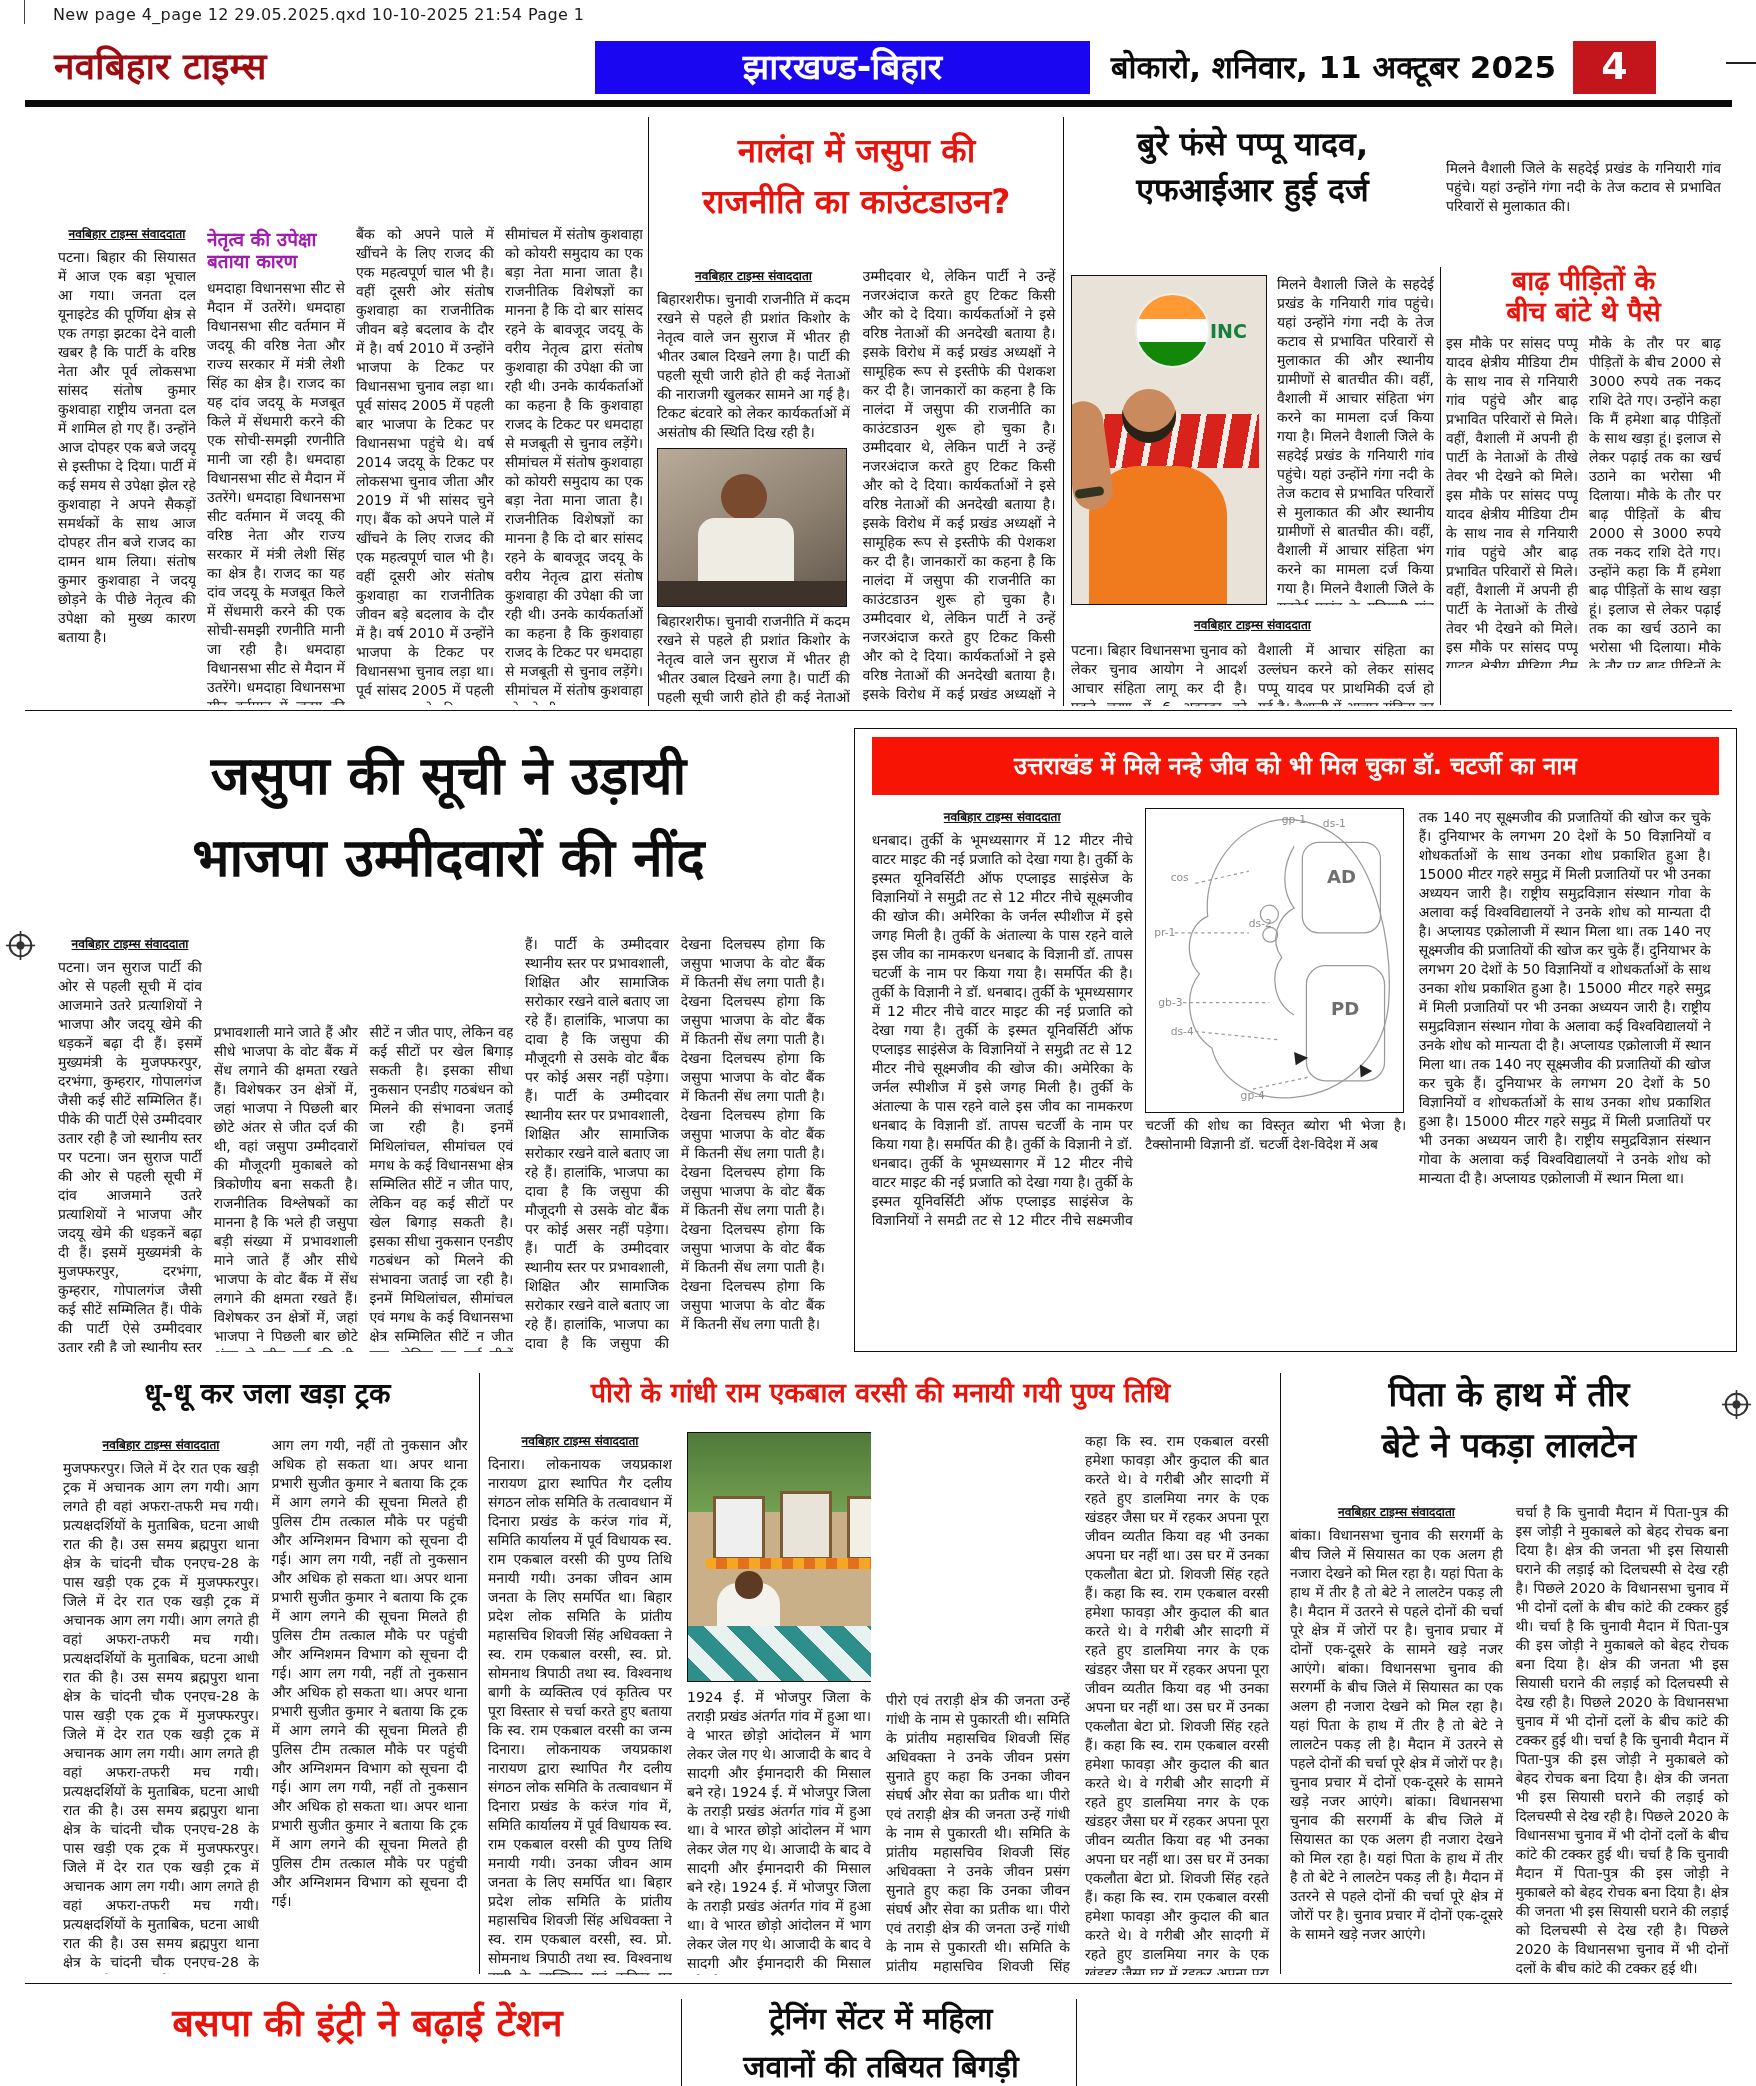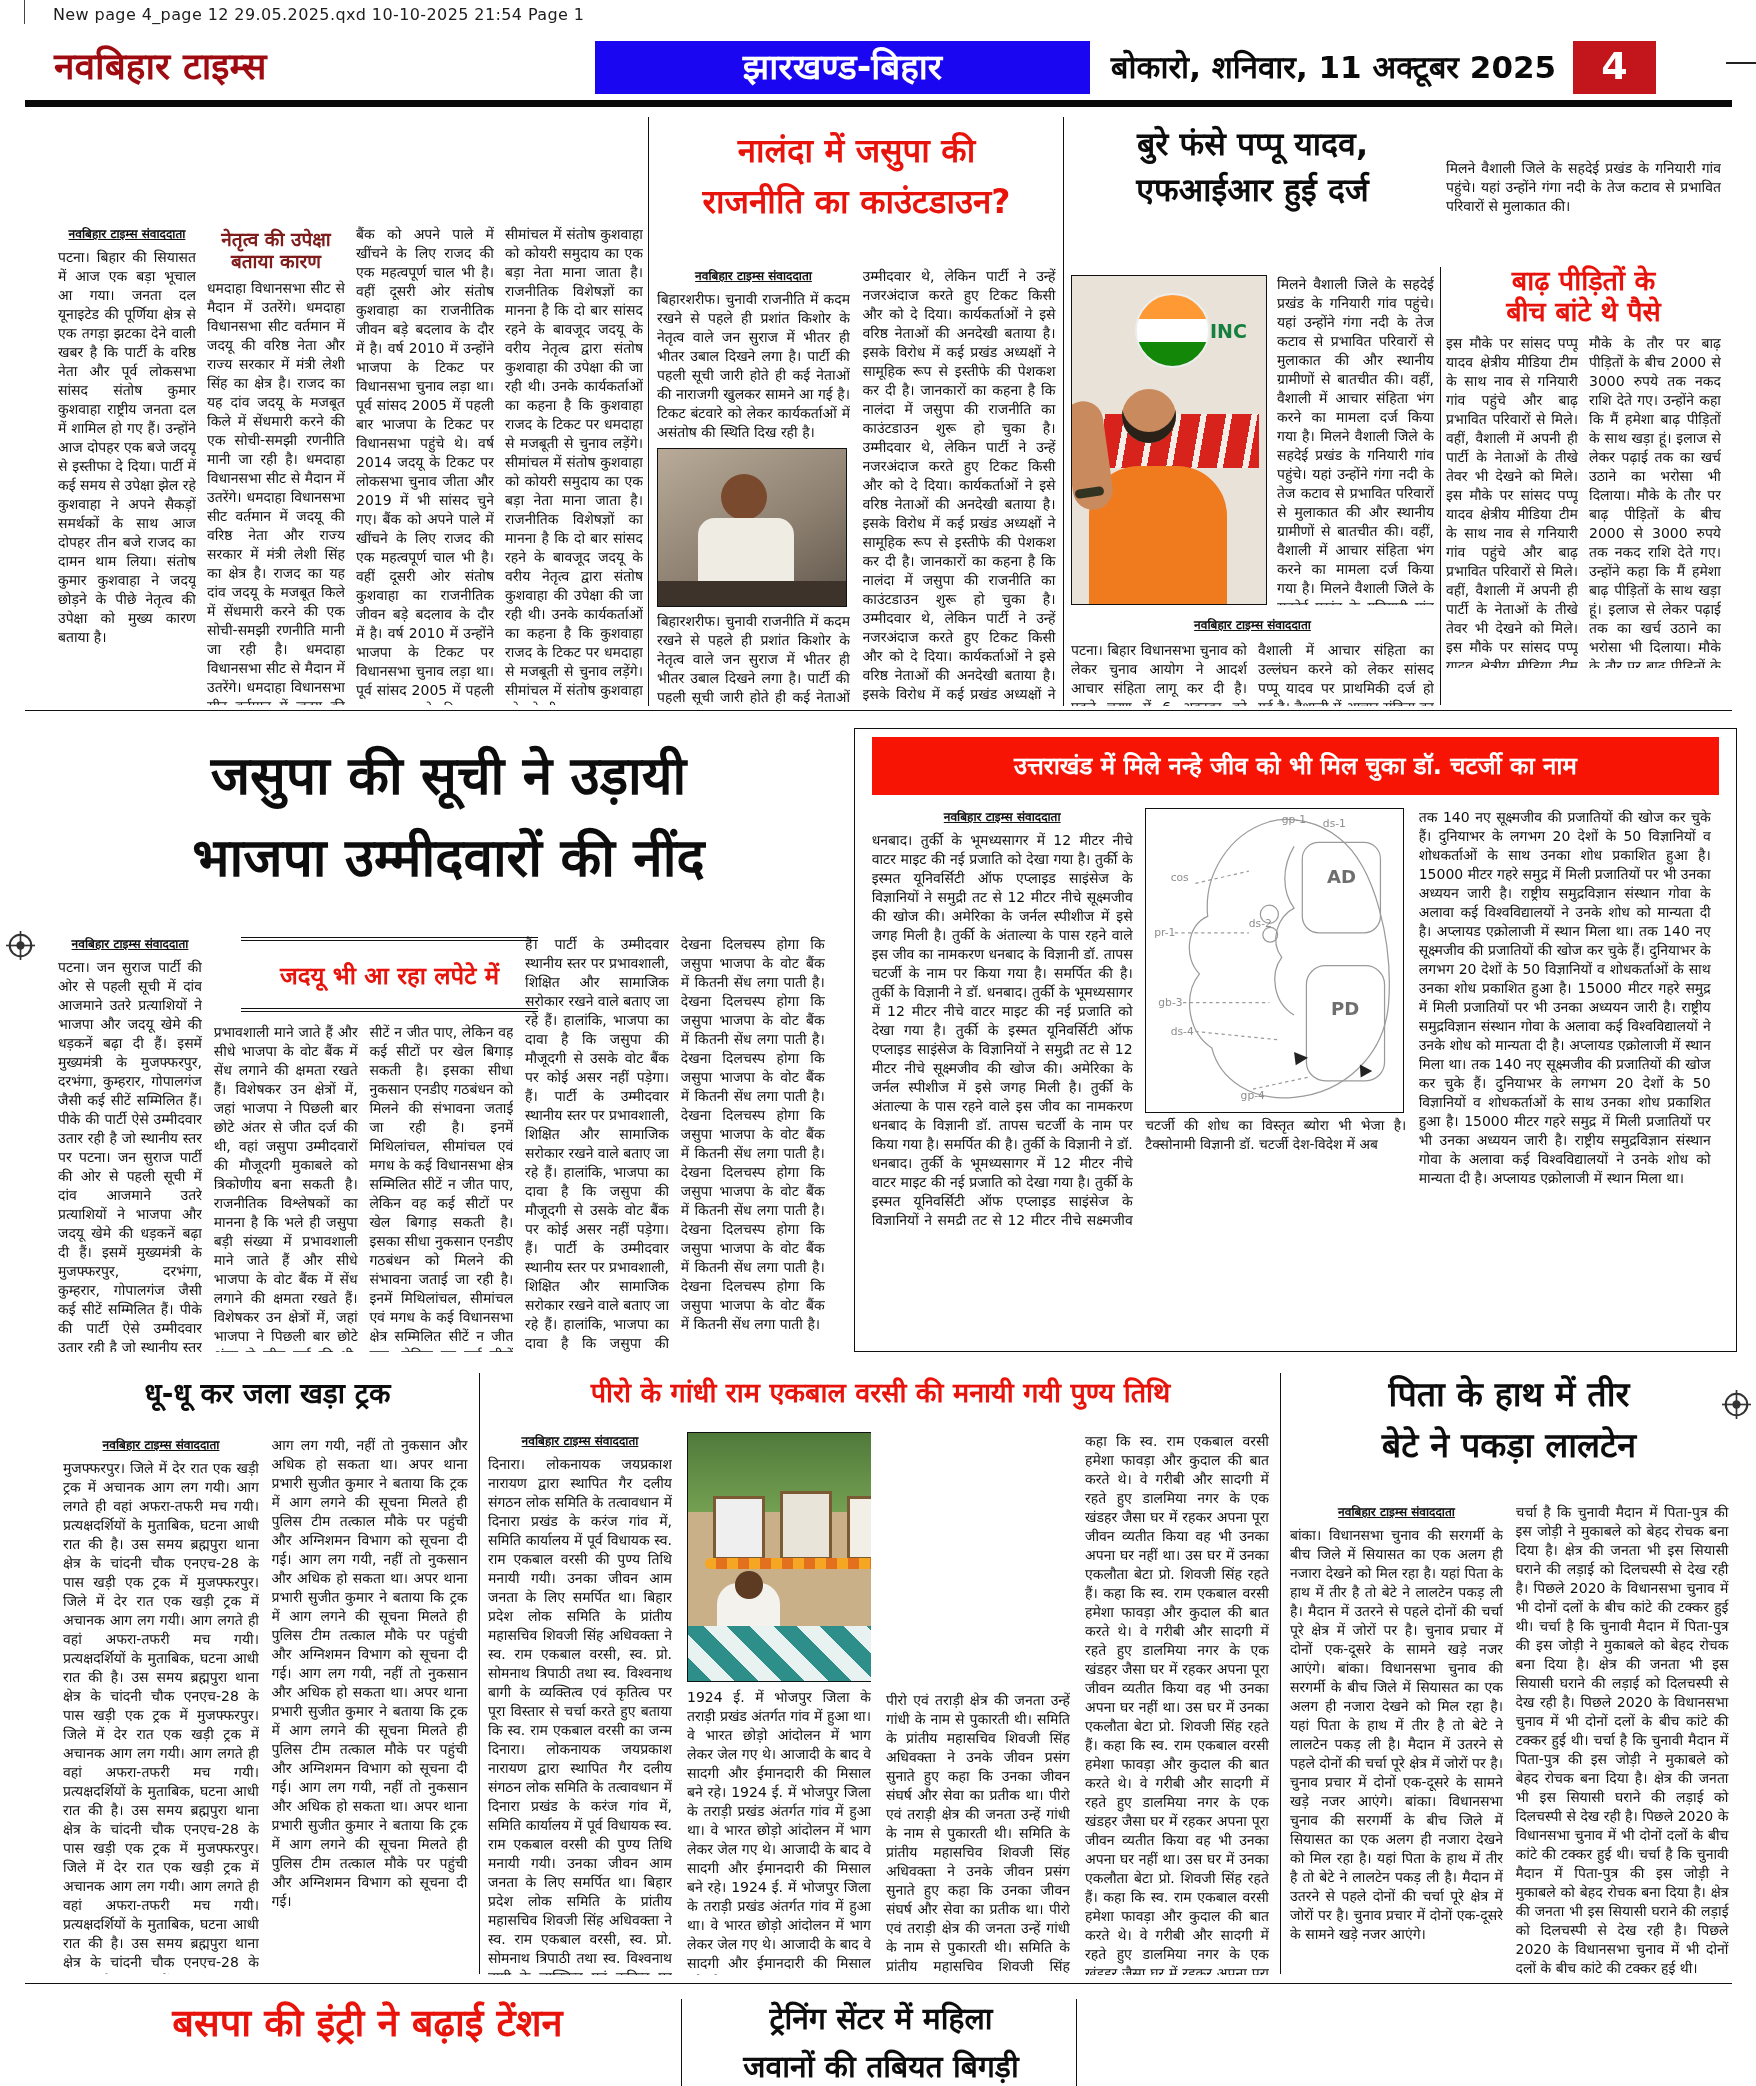--- a/index.html
+++ b/index.html
@@ -8,21 +8,21 @@
   .abs{position:absolute;}
   .hl{font-weight:800;line-height:1.18;text-align:center;color:#0d0d0d;margin:0;}
   .red{color:#e8130b;}
   .byl{font-size:12px;font-weight:bold;text-decoration:underline;text-align:center;margin:0 0 5.8px 0;}
   p.b{font-size:14px;line-height:19px;text-align:justify;margin:0;word-break:break-word;}
   .cols{display:flex;}
   .col{overflow:hidden;flex:none;}
   .vrule{position:absolute;width:1.3px;background:#111;}
   .hrule{position:absolute;height:1.3px;background:#111;}
   .photoframe{border:1.7px solid #111;box-sizing:border-box;position:absolute;overflow:hidden;}
-  .inset-head{font-weight:800;text-align:center;color:#7f1d1d;margin:2.5px 0 5.8px 0;line-height:1.2;}
+  .inset-head{font-weight:800;color:#a21caf;margin:2.5px 0 5.8px 0;line-height:1.2;}
   .capline{font-size:13.8px;line-height:18.4px;text-align:justify;margin:3.3px 0 0 0;}
   .regmark{position:absolute;}
   .slug{font-size:16px;color:#1c1c1c;letter-spacing:0.4px;}
 </style>
 </head>
 <body>
 
 <div id="page">
 
   <div class="abs" style="left:24px;top:0;width:0.8px;height:24px;background:#444;"></div>
@@ -116,23 +116,20 @@
       <div class="col" style="width:132px;">
           <p class="b">मौके के तौर पर बाढ़ पीड़ितों के बीच 2000 से 3000 रुपये तक नकद राशि देते गए। उन्होंने कहा कि मैं हमेशा बाढ़ पीड़ितों के साथ खड़ा हूं। इलाज से लेकर पढ़ाई तक का खर्च उठाने का भरोसा भी दिलाया। मौके के तौर पर बाढ़ पीड़ितों के बीच 2000 से 3000 रुपये तक नकद राशि देते गए। उन्होंने कहा कि मैं हमेशा बाढ़ पीड़ितों के साथ खड़ा हूं। इलाज से लेकर पढ़ाई तक का खर्च उठाने का भरोसा भी दिलाया। मौके के तौर पर बाढ़ पीड़ितों के बीच 2000 से 3000 रुपये तक नकद राशि देते गए। उन्होंने कहा कि मैं हमेशा बाढ़ पीड़ितों के साथ खड़ा हूं। इलाज से लेकर पढ़ाई तक का खर्च उठाने का भरोसा भी दिलाया। मौके के तौर पर बाढ़ पीड़ितों के बीच 2000 से 3000 रुपये तक नकद राशि देते गए। उन्होंने कहा कि मैं हमेशा बाढ़ पीड़ितों के साथ खड़ा हूं। इलाज से लेकर पढ़ाई तक का खर्च उठाने का भरोसा भी दिलाया।</p>
         </div>
     </div>
   </div>
 
   <h1 class="abs hl" style="left:58px;top:735px;width:781px;font-size:53px;line-height:1.55;">
     <span>जसुपा की सूची ने उड़ायी</span><br>
     <span>भाजपा उम्मीदवारों की नींद</span>
   </h1>
-  <div class="abs" style="left:241px;top:937px;width:297px;height:67px;border-top:4.2px double #111;border-bottom:4.2px double #111;display:flex;align-items:center;justify-content:center;">
-    <span class="red" style="font-size:24px;font-weight:800;">जदयू भी आ रहा लपेटे में</span>
-  </div>
   <div class="abs cols" style="left:58px;top:935px;width:781px;height:417px;gap:11.7px;">
     <div class="col" style="width:144px;">
       <p class="byl">नवबिहार टाइम्स संवाददाता</p>
       <p class="b">पटना। जन सुराज पार्टी की ओर से पहली सूची में दांव आजमाने उतरे प्रत्याशियों ने भाजपा और जदयू खेमे की धड़कनें बढ़ा दी हैं। इसमें मुख्यमंत्री के मुजफ्फरपुर, दरभंगा, कुम्हरार, गोपालगंज जैसी कई सीटें सम्मिलित हैं। पीके की पार्टी ऐसे उम्मीदवार उतार रही है जो स्थानीय स्तर पर पटना। जन सुराज पार्टी की ओर से पहली सूची में दांव आजमाने उतरे प्रत्याशियों ने भाजपा और जदयू खेमे की धड़कनें बढ़ा दी हैं। इसमें मुख्यमंत्री के मुजफ्फरपुर, दरभंगा, कुम्हरार, गोपालगंज जैसी कई सीटें सम्मिलित हैं। पीके की पार्टी ऐसे उम्मीदवार उतार रही है जो स्थानीय स्तर पर पटना। जन सुराज पार्टी की ओर से पहली सूची में दांव आजमाने उतरे प्रत्याशियों ने भाजपा और जदयू खेमे की धड़कनें बढ़ा दी हैं। इसमें मुख्यमंत्री के मुजफ्फरपुर, दरभंगा, कुम्हरार, गोपालगंज जैसी कई सीटें सम्मिलित हैं। पीके की पार्टी ऐसे उम्मीदवार उतार रही है जो स्थानीय स्तर पर</p>
     </div>
     <div class="col" style="width:144px;padding-top:88px;">
       <p class="b">प्रभावशाली माने जाते हैं और सीधे भाजपा के वोट बैंक में सेंध लगाने की क्षमता रखते हैं। विशेषकर उन क्षेत्रों में, जहां भाजपा ने पिछली बार छोटे अंतर से जीत दर्ज की थी, वहां जसुपा उम्मीदवारों की मौजूदगी मुकाबले को त्रिकोणीय बना सकती है। राजनीतिक विश्लेषकों का मानना है कि भले ही जसुपा बड़ी संख्या में प्रभावशाली माने जाते हैं और सीधे भाजपा के वोट बैंक में सेंध लगाने की क्षमता रखते हैं। विशेषकर उन क्षेत्रों में, जहां भाजपा ने पिछली बार छोटे अंतर से जीत दर्ज की थी, वहां जसुपा उम्मीदवारों की मौजूदगी मुकाबले को त्रिकोणीय बना सकती है। राजनीतिक विश्लेषकों का मानना है कि भले ही जसुपा बड़ी संख्या में प्रभावशाली माने जाते हैं और सीधे भाजपा के वोट बैंक में सेंध लगाने की क्षमता रखते हैं। विशेषकर उन क्षेत्रों में, जहां भाजपा ने पिछली बार छोटे अंतर से जीत दर्ज की थी, वहां जसुपा उम्मीदवारों की मौजूदगी मुकाबले को त्रिकोणीय बना सकती है। राजनीतिक विश्लेषकों का मानना है कि भले ही जसुपा बड़ी संख्या में</p>
     </div>
     <div class="col" style="width:144px;padding-top:88px;">
       <p class="b">सीटें न जीत पाए, लेकिन वह कई सीटों पर खेल बिगाड़ सकती है। इसका सीधा नुकसान एनडीए गठबंधन को मिलने की संभावना जताई जा रही है। इनमें मिथिलांचल, सीमांचल एवं मगध के कई विधानसभा क्षेत्र सम्मिलित सीटें न जीत पाए, लेकिन वह कई सीटों पर खेल बिगाड़ सकती है। इसका सीधा नुकसान एनडीए गठबंधन को मिलने की संभावना जताई जा रही है। इनमें मिथिलांचल, सीमांचल एवं मगध के कई विधानसभा क्षेत्र सम्मिलित सीटें न जीत पाए, लेकिन वह कई सीटों पर खेल बिगाड़ सकती है। इसका सीधा नुकसान एनडीए गठबंधन को मिलने की संभावना जताई जा रही है। इनमें मिथिलांचल, सीमांचल एवं मगध के कई विधानसभा क्षेत्र सम्मिलित</p>

